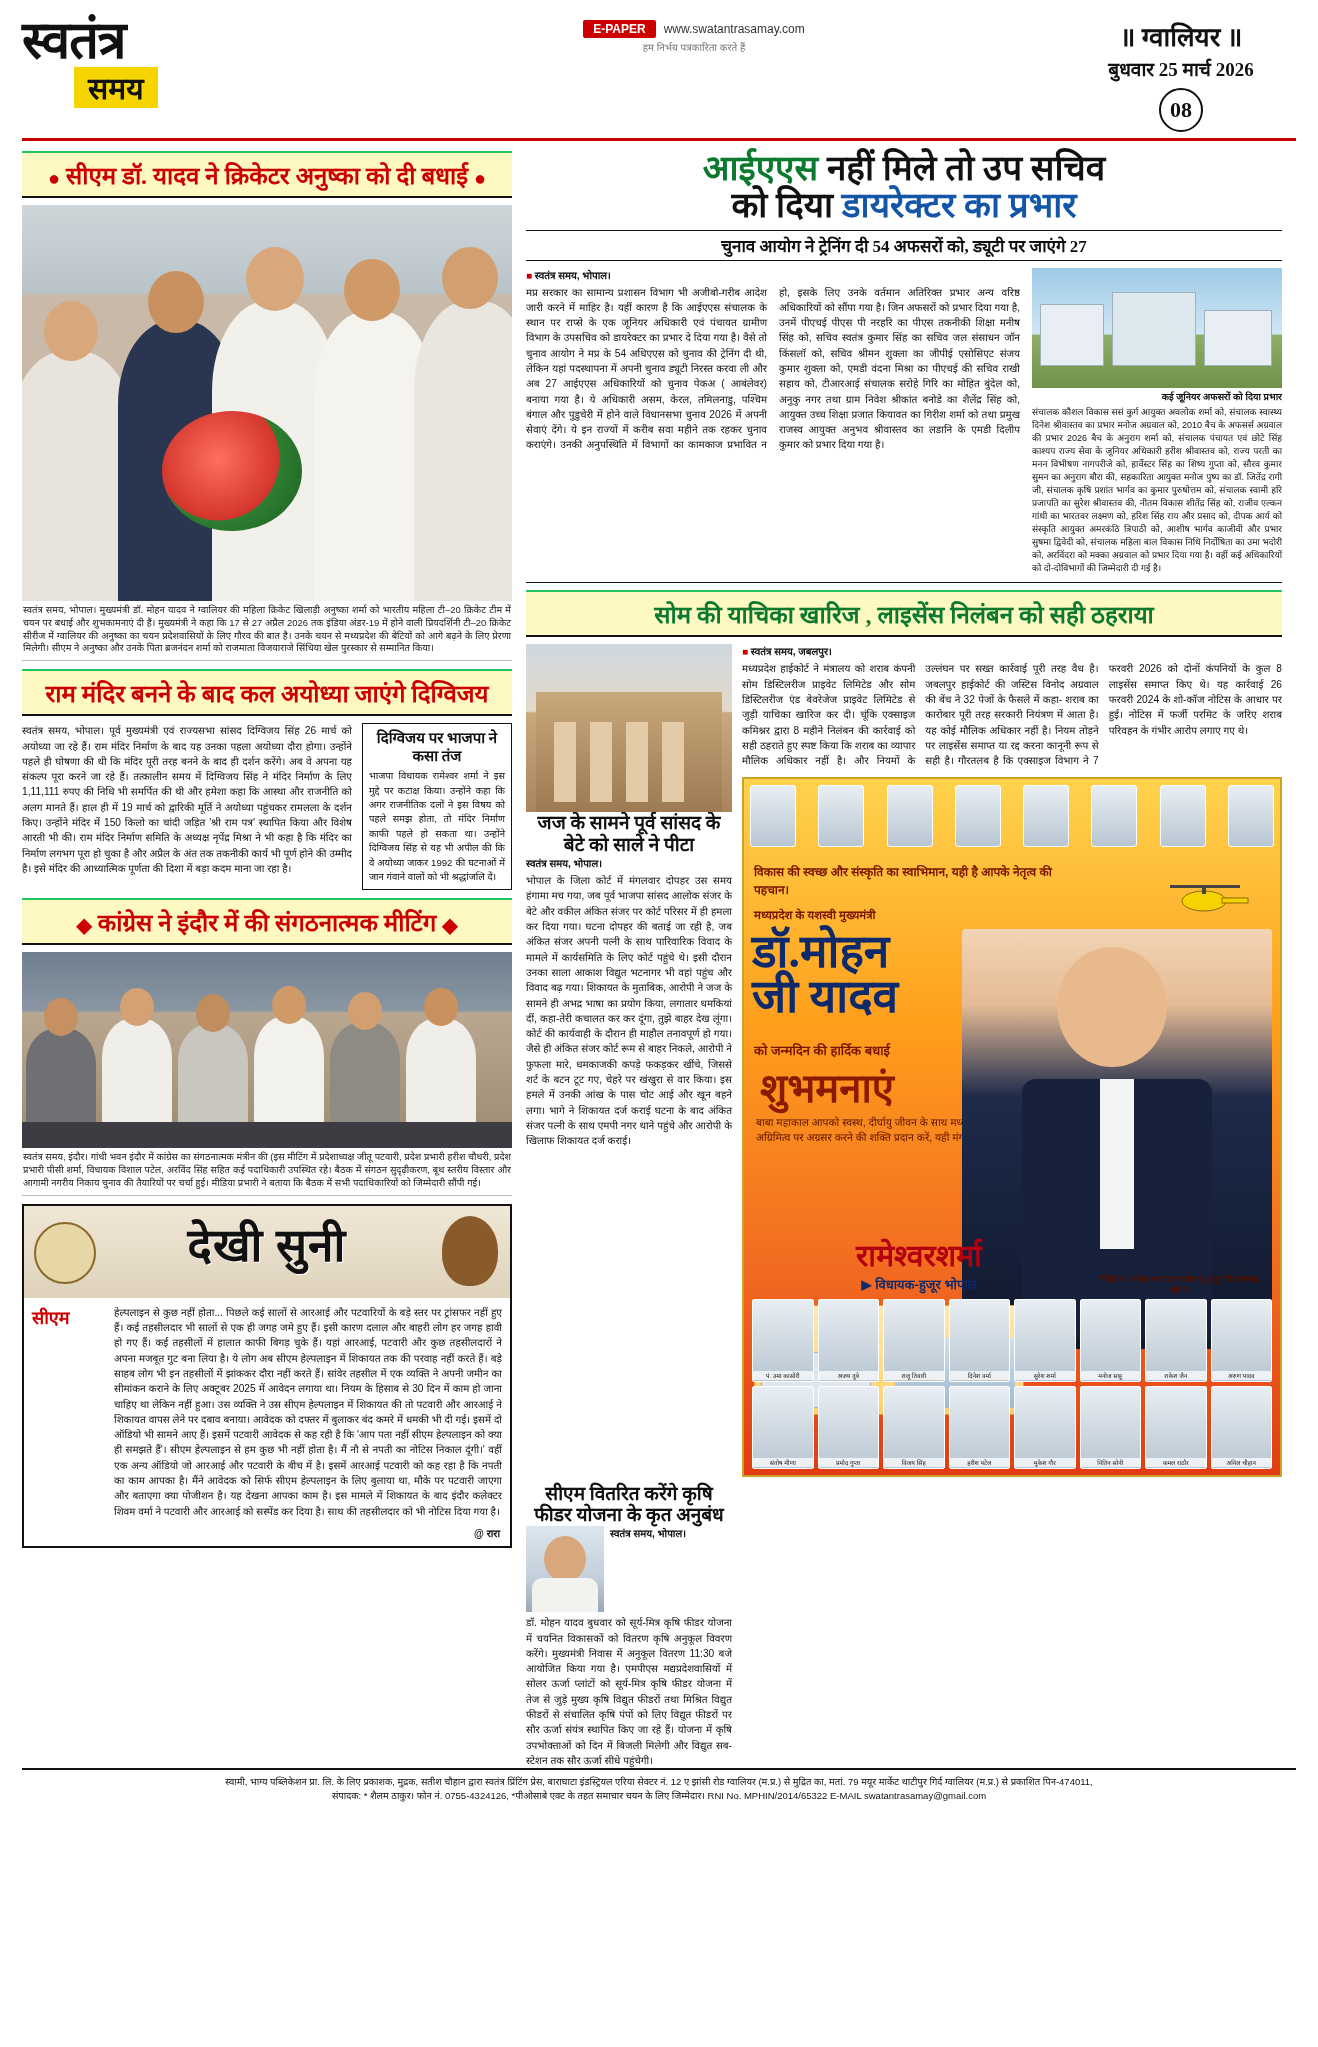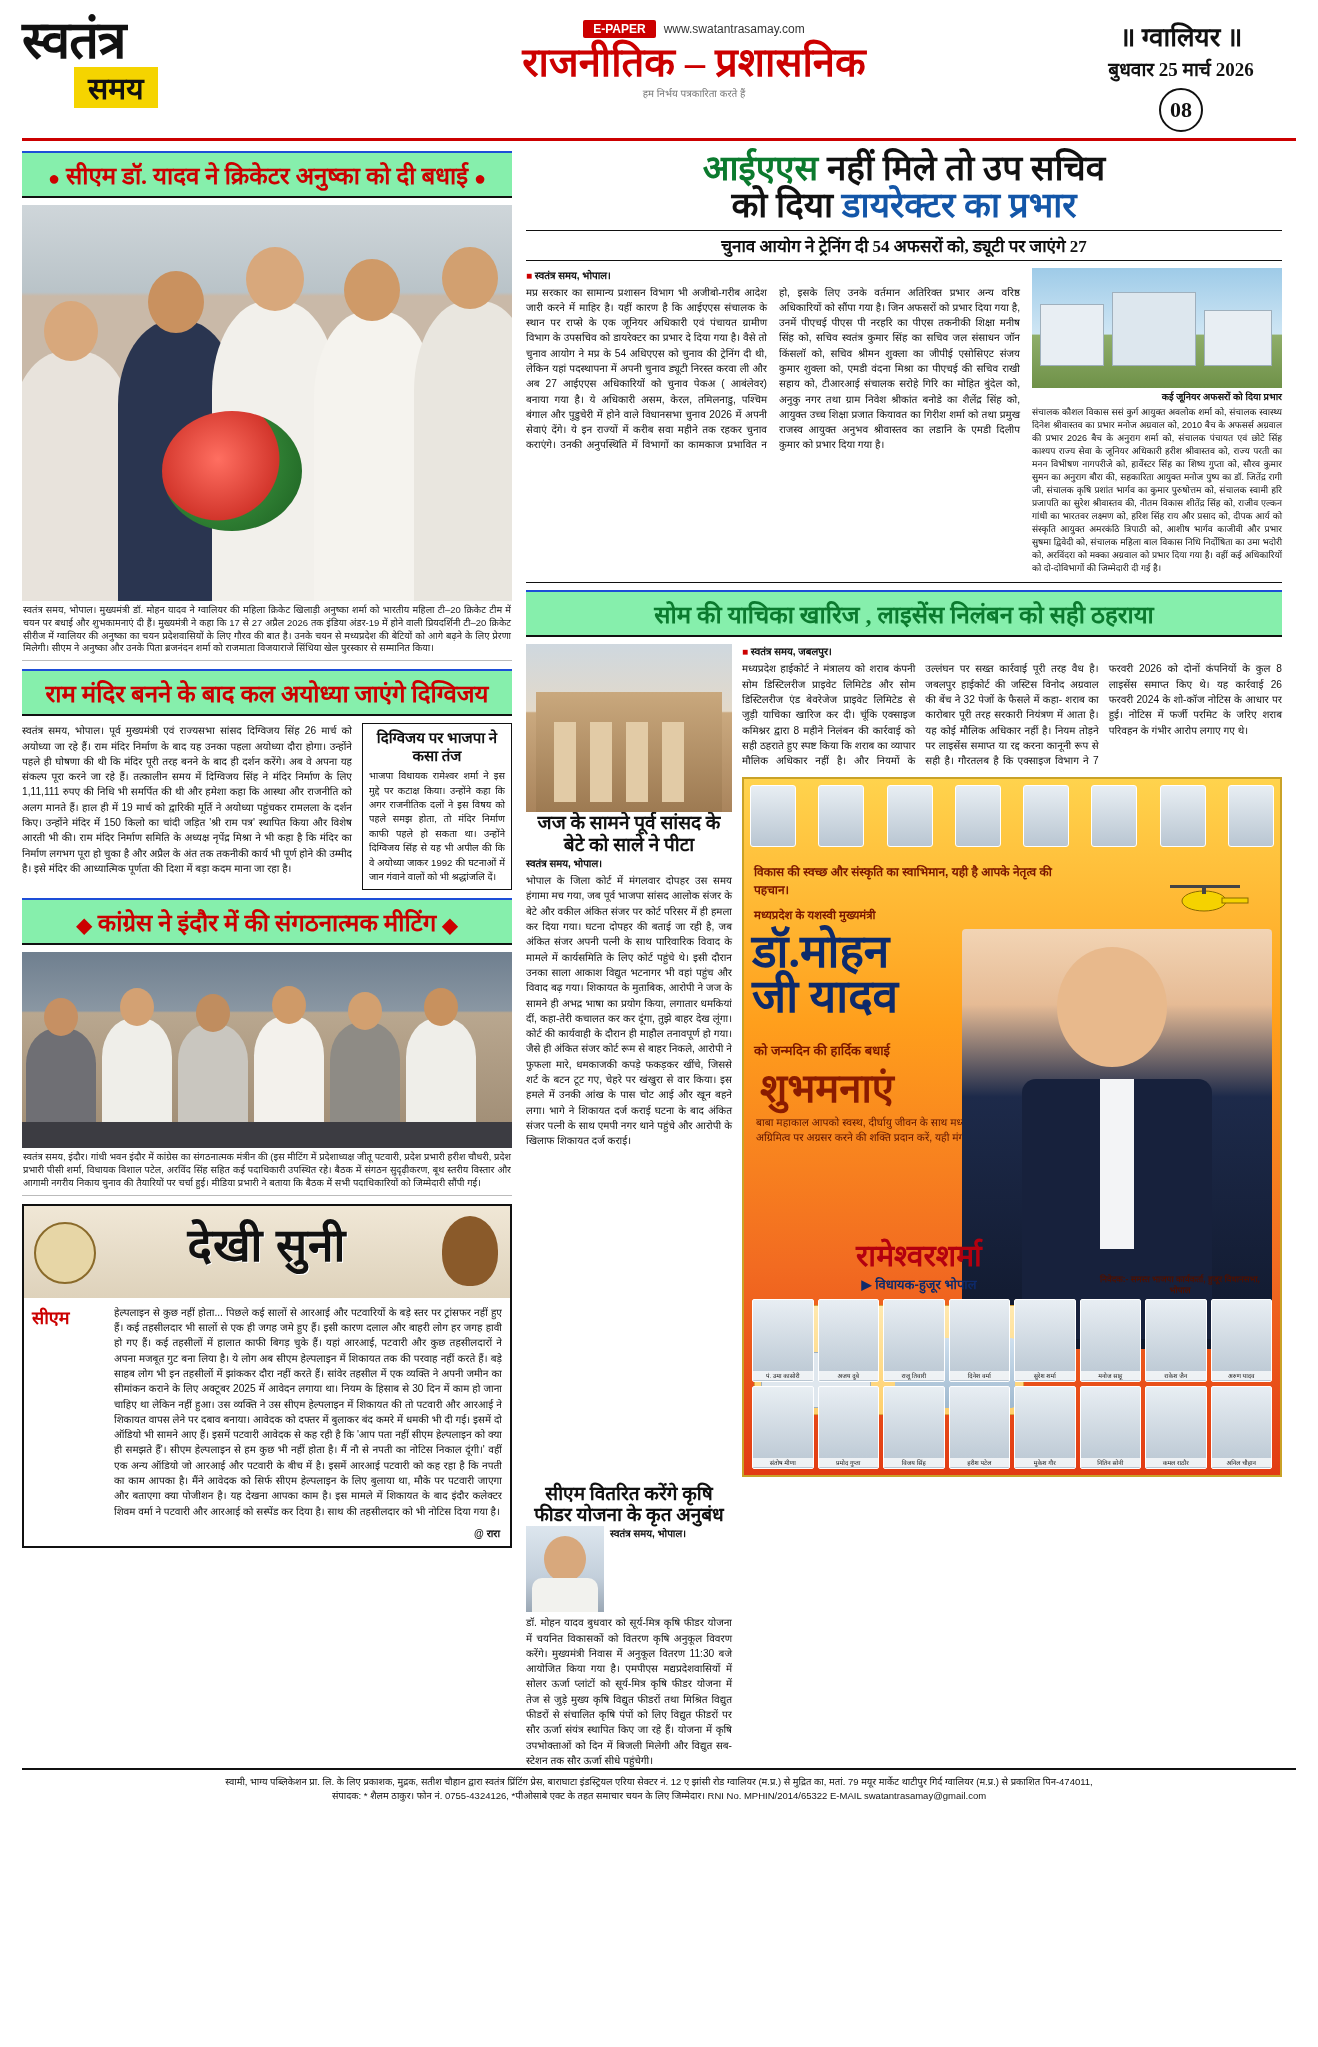--- a/index.html
+++ b/index.html
@@ -42,21 +42,21 @@
     display:flex; align-items:center; justify-content:center;
   }
 
   
   .body-grid { display:flex; gap:14px; margin-top:10px; }
   .col-left { width:490px; }
   .col-right { width:756px; }
 
   
   .banner {
-    background:#86efac; border-top:2px solid #1d4ed8; border-bottom:2px solid #111;
+    background:#fef9c3; border-top:2px solid #22c55e; border-bottom:2px solid #111;
     padding:5px 6px; text-align:center; margin-bottom:7px;
   }
   .banner-txt { font-family:"Liberation Serif", serif; font-weight:bold; font-size:24px; color:#c00; }
   .banner-txt .dot { color:#c00; font-size:20px; vertical-align:middle; }
 
   
   .photo { position:relative; width:100%; overflow:hidden; background:#9aa; }
   .cap { font-size:9.5px; line-height:1.35; color:#222; padding:3px 1px 5px; border-bottom:1px solid #bbb; text-align:justify; }
 
   
@@ -158,21 +158,20 @@
   <div class="masthead">
     <div class="logo-box">
       <div class="logo-main">स्वतंत्र</div>
       <div class="logo-sub">समय</div>
     </div>
     <div class="center-head">
       <div class="epaper-row">
         <span class="epaper-tag">E-PAPER</span>
         <span class="epaper-url">www.swatantrasamay.com</span>
       </div>
-      <div class="center-title">राजनीतिक – प्रशासनिक</div>
       <div class="tagline">हम निर्भय पत्रकारिता करते हैं</div>
     </div>
     <div class="right-head">
       <div class="city">॥ ग्वालियर ॥</div>
       <div class="pubdate">बुधवार 25 मार्च 2026</div>
       <div class="pageno">08</div>
     </div>
   </div>
 
   <div class="body-grid">

